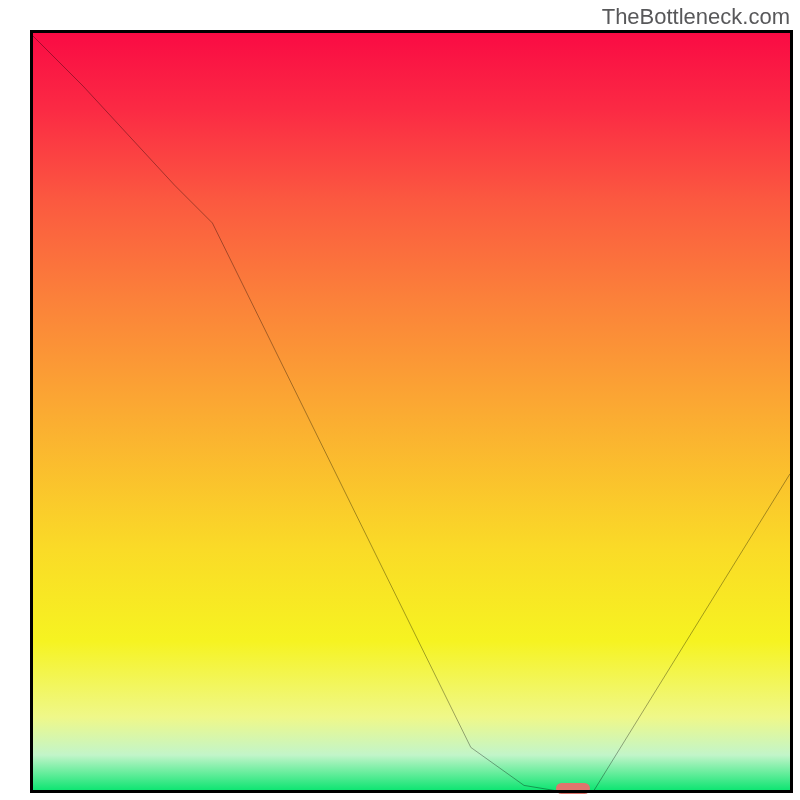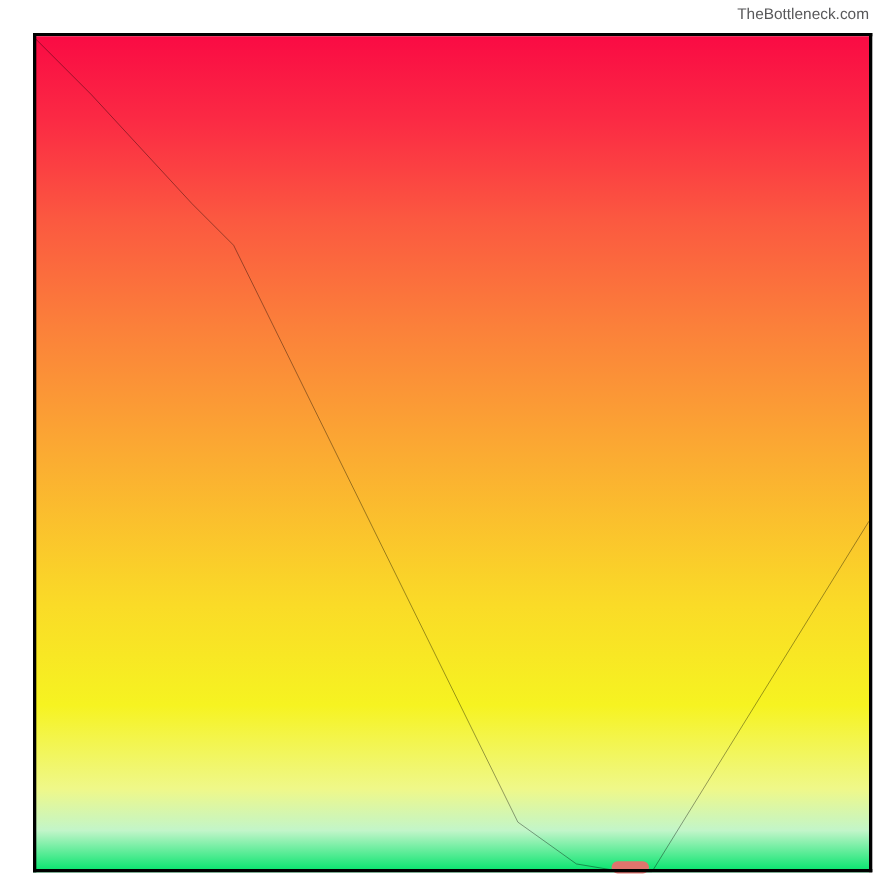--- a/index.html
+++ b/index.html
@@ -8,21 +8,21 @@
     width: 800px;
     height: 800px;
     position: relative;
     background: #ffffff;
     font-family: Arial, Helvetica, sans-serif;
   }
   .watermark {
     position: absolute;
     top: 4px;
     right: 10px;
-    font-size: 14px;
+    font-size: 22px;
     color: #58585a;
     z-index: 20;
     font-weight: 400;
   }
   .plot-frame {
     position: absolute;
     left: 30px;
     top: 30px;
     width: 760px;
     height: 760px;

